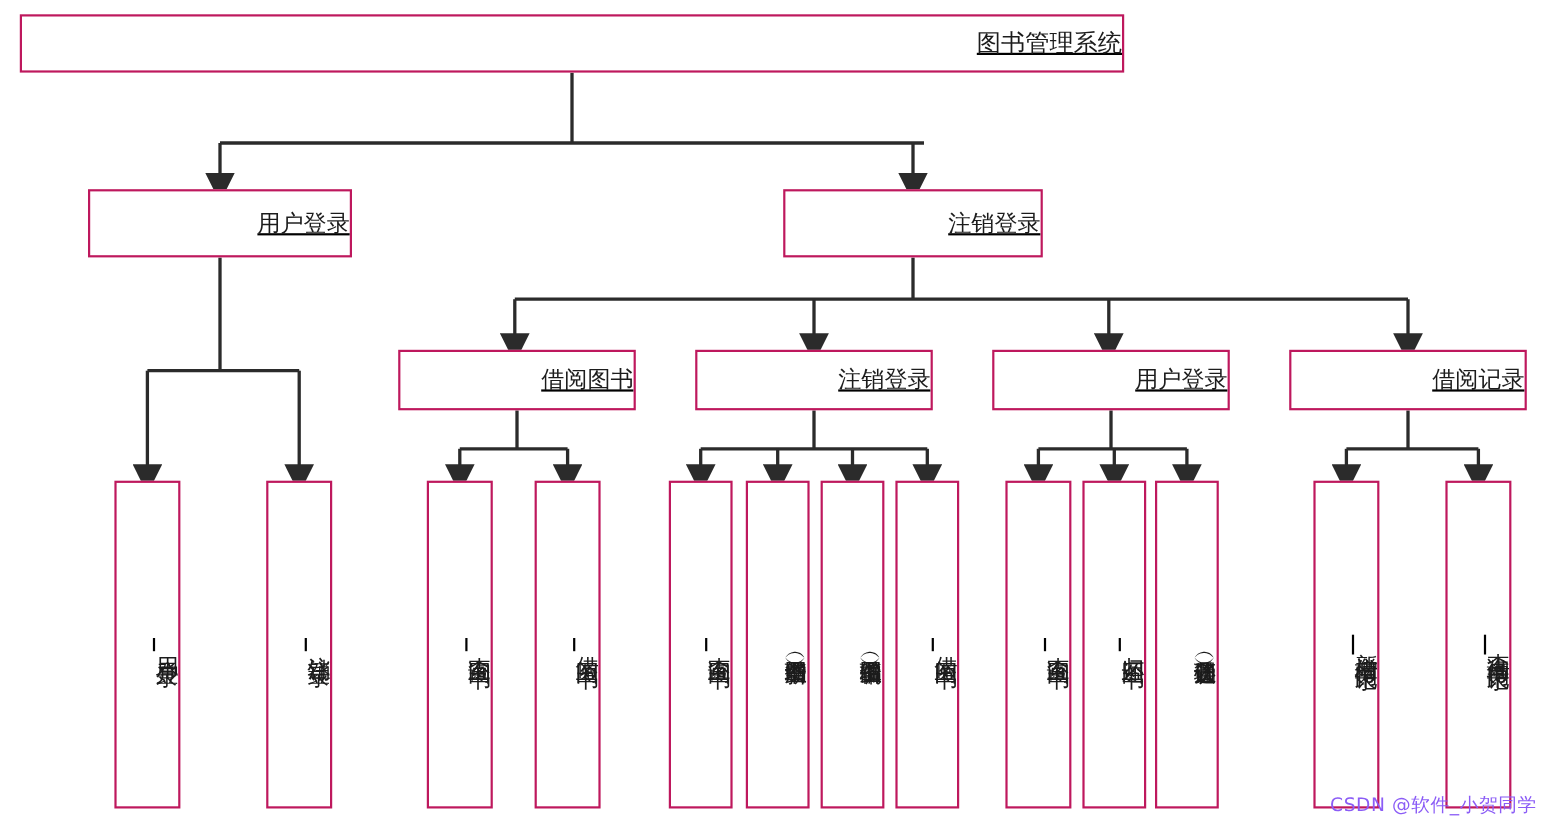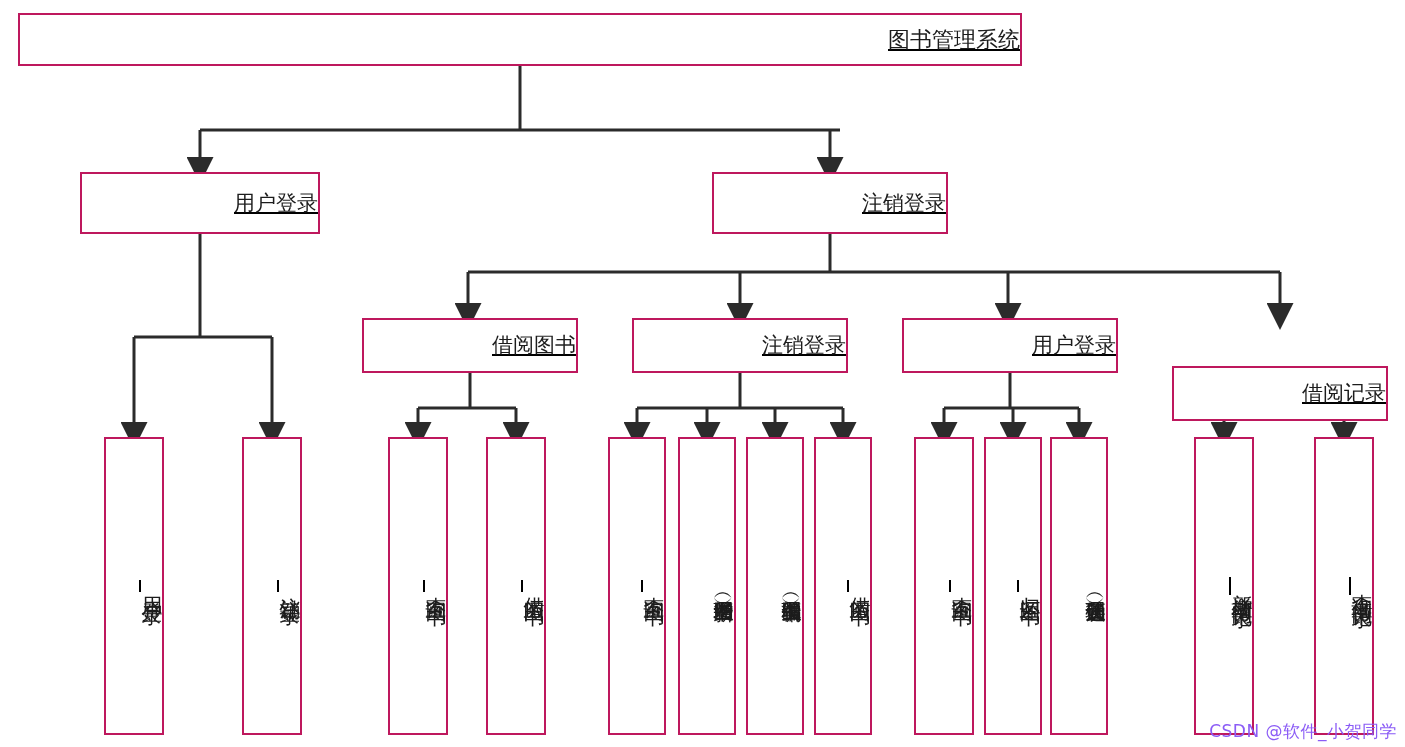--- a/index.html
+++ b/index.html
@@ -142,21 +142,21 @@
 
   <div class="node horiz" style="left:362px; top:318px; width:216px; height:55px;">
     <span class="label">借阅图书</span>
   </div>
   <div class="node horiz" style="left:632px; top:318px; width:216px; height:55px;">
     <span class="label">注销登录</span>
   </div>
   <div class="node horiz" style="left:902px; top:318px; width:216px; height:55px;">
     <span class="label">用户登录</span>
   </div>
-  <div class="node horiz" style="left:1172px; top:318px; width:216px; height:55px;margin-top:48px;">
+  <div class="node horiz" style="left:1172px; top:318px; width:216px; height:55px;">
     <span class="label">借阅记录</span>
   </div>
 
   <div class="node vert" style="left:104px; top:437px; width:60px; height:298px;">
     <span class="label">用户登录</span>
   </div>
   <div class="node vert" style="left:242px; top:437px; width:60px; height:298px;">
     <span class="label">注销登录</span>
   </div>
 

